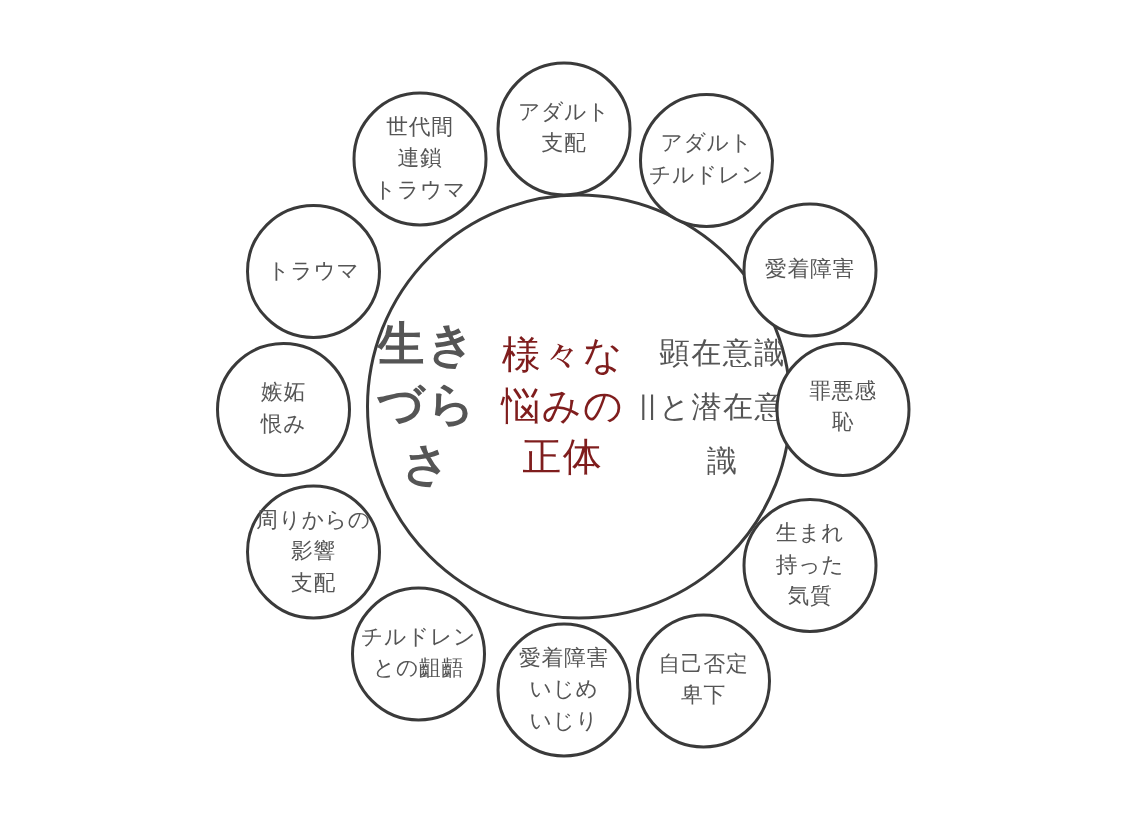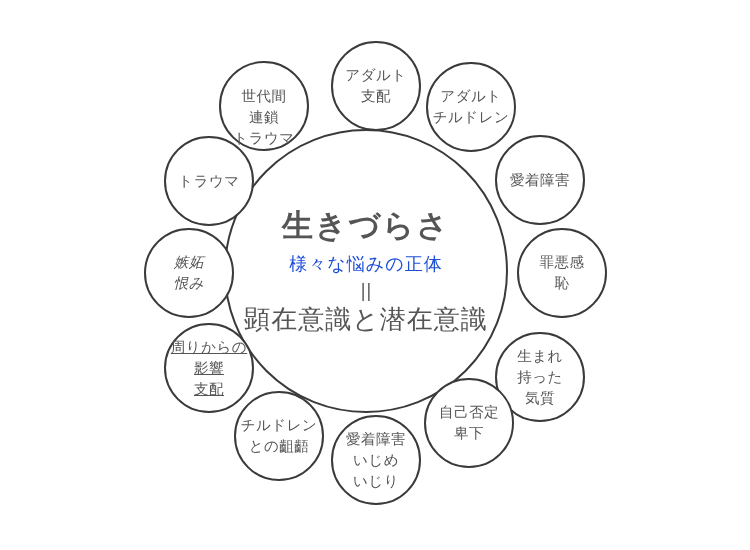--- a/index.html
+++ b/index.html
@@ -1,27 +1,27 @@
 <!DOCTYPE html>
 <html><head>
 <meta charset="utf-8">
 <style>
   html, body { margin: 0; padding: 0; background: #ffffff; }
   body { width: 750px; height: 550px; position: relative; overflow: hidden;
          font-family: "DejaVu Sans", "Liberation Sans", sans-serif; color: #555555; }
   .circle { position: absolute; box-sizing: border-box; border-radius: 50%;
             border: 2.5px solid #3a3a3a; background: #ffffff;
             display: flex; align-items: center; justify-content: center; text-align: center; }
-  .main { left: 224px; top: 129px; width: 284px; height: 284px; z-index: 1; flex-direction: column; }
+  .main { left: 244px; top: 129px; width: 284px; height: 284px; z-index: 1; flex-direction: row; }
   .small { width: 90px; height: 90px; z-index: 2; }
   .small .label { font-size: 14.5px; line-height: 21px; color: #555555; white-space: pre-line; letter-spacing: 0.5px; }
   .main .title { font-size: 31px; font-weight: bold; color: #555555; line-height: 40px; letter-spacing: 2px; margin-bottom: 2px; }
-  .main .sub { font-size: 18px; color: #1d4ed8; line-height: 34px; letter-spacing: 1px; }
+  .main .sub { font-size: 26px; color: #7f1d1d; line-height: 34px; letter-spacing: 1px; font-family: Liberation Serif, serif; }
   .main .eq { font-size: 17px; line-height: 20px; color: #555555; }
-  .main .line { font-size: 26px; color: #555555; line-height: 36px; letter-spacing: 1px; }
+  .main .line { font-size: 20px; color: #555555; line-height: 36px; letter-spacing: 1px; }
 </style>
 </head>
 <body>
 
 <div class="circle main">
   <div class="title">生きづらさ</div>
   <div class="sub">様々な悩みの正体</div>
   <div class="eq">||</div>
   <div class="line">顕在意識と潜在意識</div>
 </div>
@@ -30,51 +30,51 @@
   <div class="label">アダルト
 支配</div>
 </div>
 <div class="circle small" style="left:426px; top:62px;">
   <div class="label">アダルト
 チルドレン</div>
 </div>
 <div class="circle small" style="left:495px; top:135px;align-items:center;">
   <div class="label">愛着障害</div>
 </div>
-<div class="circle small" style="left:517px; top:228px;">
+<div class="circle small" style="left:517px; top:228px;font-family:Liberation Mono, monospace;">
   <div class="label">罪悪感
 恥</div>
 </div>
 <div class="circle small" style="left:495px; top:332px;">
   <div class="label">生まれ
 持った
 気質</div>
 </div>
-<div class="circle small" style="left:424px; top:378px;">
+<div class="circle small" style="left:424px; top:409px;">
   <div class="label">自己否定
 卑下</div>
 </div>
 <div class="circle small" style="left:331px; top:415px;">
   <div class="label">愛着障害
 いじめ
 いじり</div>
 </div>
 <div class="circle small" style="left:234px; top:391px;">
   <div class="label">チルドレン
 との齟齬</div>
 </div>
-<div class="circle small" style="left:164px; top:323px;text-decoration:underline;">
+<div class="circle small" style="left:164px; top:323px;">
   <div class="label">周りからの
 影響
 支配</div>
 </div>
-<div class="circle small" style="left:144px; top:228px;font-style:italic;">
+<div class="circle small" style="left:144px; top:228px;">
   <div class="label">嫉妬
 恨み</div>
 </div>
 <div class="circle small" style="left:164px; top:136px;">
   <div class="label">トラウマ</div>
 </div>
-<div class="circle small" style="left:219px; top:61px;align-items:flex-end;">
+<div class="circle small" style="left:235px; top:61px;">
   <div class="label">世代間
 連鎖
 トラウマ</div>
 </div>
 
 </body></html>

